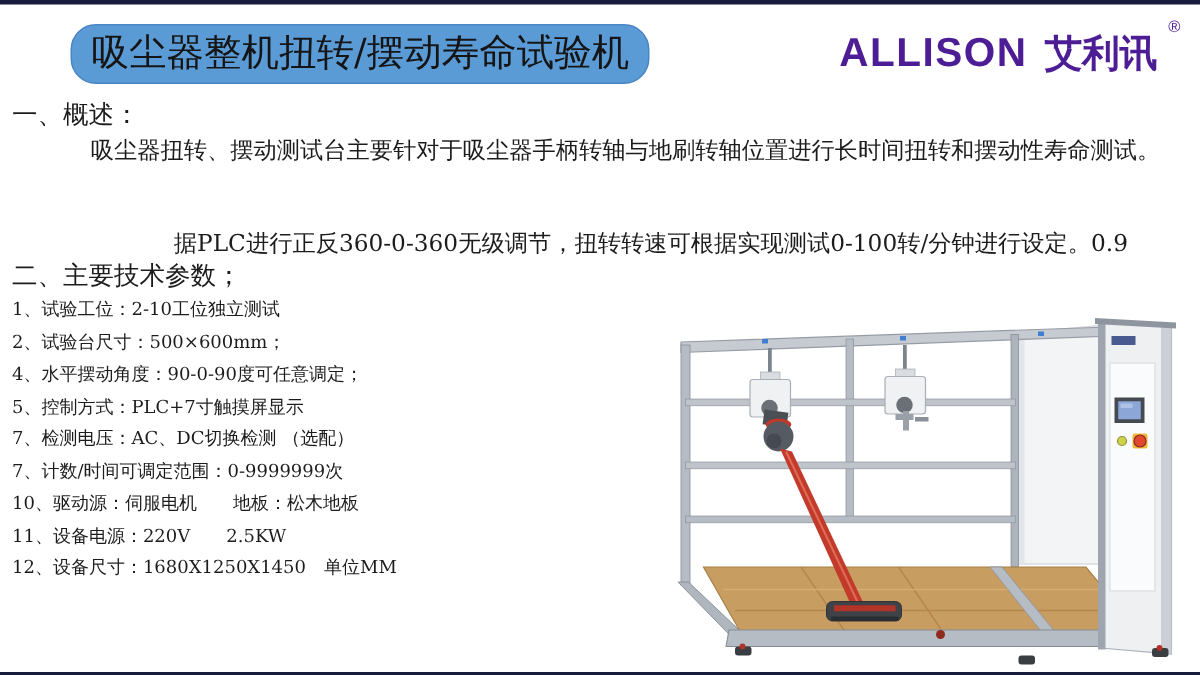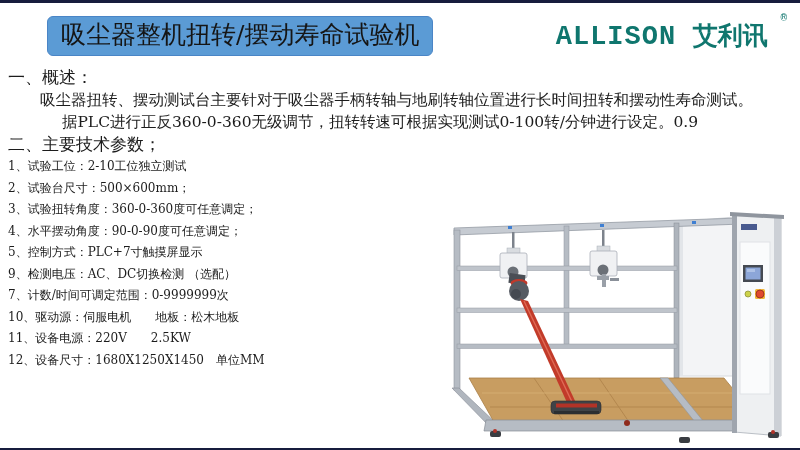--- a/index.html
+++ b/index.html
@@ -12,41 +12,41 @@
     color:#1c1c1c;
   }
   .edge{position:absolute;left:0;width:800px;height:3px;background:#171c3d;}
   .edge.top{top:0;}
   .edge.bottom{bottom:0;height:2px;}
 
   .title-box{
     position:absolute;left:47px;top:16px;
     background:#5b9bd5;
     border:1px solid #4a85c6;
-    border-radius:6px;
+    border-radius:17px;
     padding:1px 13px 4px 13px;
     font-size:25px;
     color:#151515;
     white-space:nowrap;
   }
 
   .brand{
     position:absolute;top:19px;right:16px;
-    font-family:Liberation Mono, monospace;
-    color:#0f766e;font-weight:bold;white-space:nowrap;
+    font-family:Liberation Sans, sans-serif;
+    color:#4c1d95;font-weight:bold;white-space:nowrap;
   }
   .brand-en{font-size:27px;letter-spacing:1px;}
   .brand-zh{font-size:25px;margin-left:7px;}
   .brand-reg{font-size:11px;vertical-align:top;position:relative;top:-7px;left:3px;font-weight:normal;}
 
   .content{position:absolute;left:8px;top:66px;width:786px;}
   .sec-heading{font-size:17px;line-height:23px;white-space:pre-wrap;}
   .para-line{font-size:15.5px;line-height:22px;white-space:nowrap;}
-  .para-line.indent{text-indent:32px;}
-  .para-line.split{display:flex;justify-content:center;padding-right:42px;}
+  .para-line.indent{text-indent:32px;text-align:center;}
+  .para-line.split{display:flex;justify-content:flex-end;padding-right:42px;margin-top:40px;}
   .spec-item{font-size:12px;line-height:21.5px;white-space:pre-wrap;}
 
   .photo{
     position:absolute;left:424px;top:204px;width:374px;height:244px;
     background:#ffffff;
   }
   .photo svg{display:block;}
 </style>
 </head>
 <body>
@@ -67,24 +67,23 @@
     <div class="sec-heading">一、概述：</div>
     <div class="para-line indent">吸尘器扭转、摆动测试台主要针对于吸尘器手柄转轴与地刷转轴位置进行长时间扭转和摆动性寿命测试。</div>
     <div class="para-line split">
       <span>据PLC进行正反360-0-360无级调节，扭转转速可根据实现测试0-100转/分钟进行设定。</span>
       <span>0.9</span>
     </div>
 
     <div class="sec-heading">二、主要技术参数；</div>
     <div class="spec-item">1、试验工位：2-10工位独立测试</div>
     <div class="spec-item">2、试验台尺寸：500×600mm；</div>
-    <div class="spec-item">3、试验扭转角度：360-0-360度可任意调定；</div>
     <div class="spec-item">4、水平摆动角度：90-0-90度可任意调定；</div>
     <div class="spec-item">5、控制方式：PLC+7寸触摸屏显示</div>
-    <div class="spec-item">9、检测电压：AC、DC切换检测 （选配）</div>
+    <div class="spec-item">7、检测电压：AC、DC切换检测 （选配）</div>
     <div class="spec-item">7、计数/时间可调定范围：0-9999999次</div>
     <div class="spec-item">10、驱动源：伺服电机　　地板：松木地板</div>
     <div class="spec-item">11、设备电源：220V　　2.5KW</div>
     <div class="spec-item">12、设备尺寸：1680X1250X1450　单位MM</div>
   </div>
 
   <div class="photo">
     <svg width="374" height="244" viewBox="0 0 374 244" xmlns="http://www.w3.org/2000/svg">
 
       <g>

